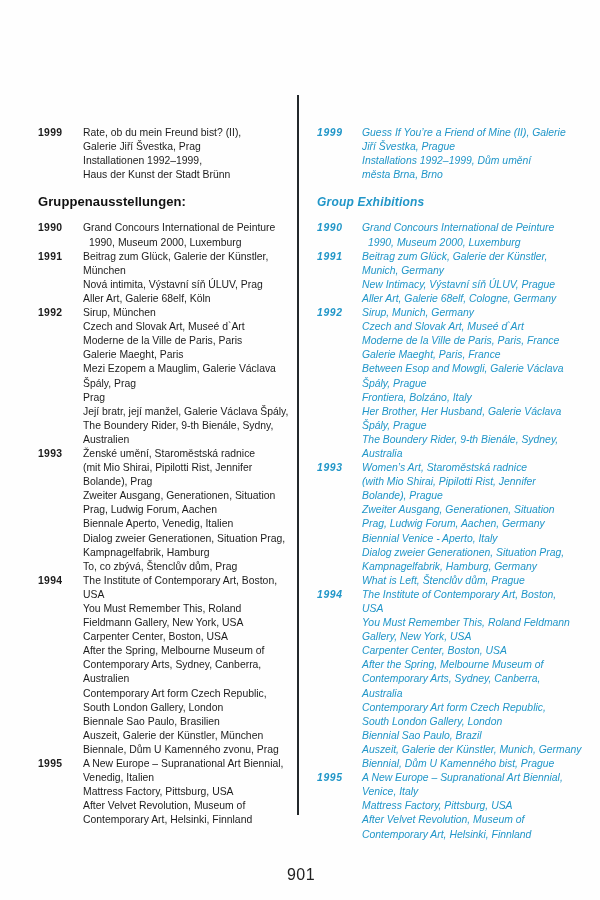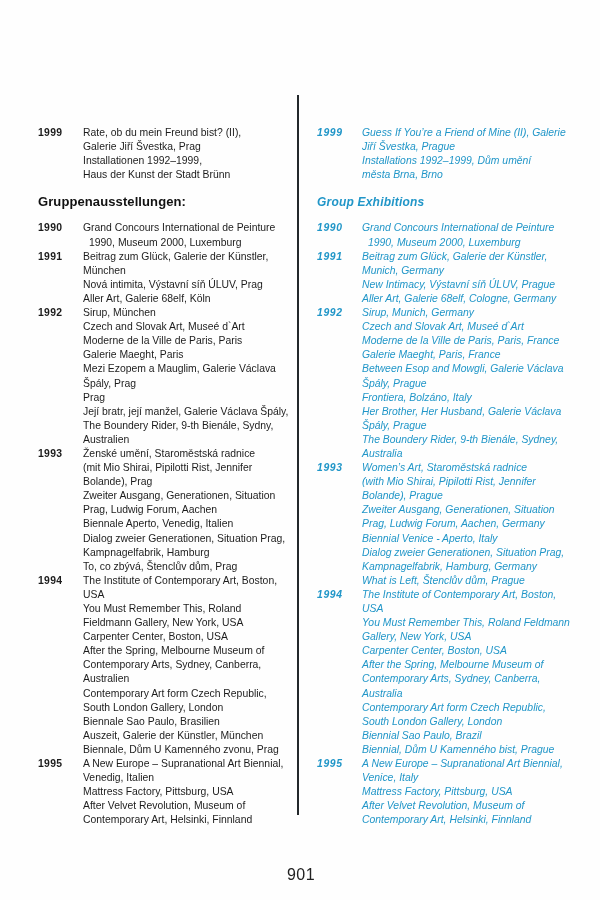--- a/index.html
+++ b/index.html
@@ -281,20 +281,21 @@
               <div class="line">USA</div>
               <div class="line">You Must Remember This, Roland Feldmann</div>
               <div class="line">Gallery, New York, USA</div>
               <div class="line">Carpenter Center, Boston, USA</div>
               <div class="line">After the Spring, Melbourne Museum of</div>
               <div class="line">Contemporary Arts, Sydney, Canberra,</div>
               <div class="line">Australia</div>
               <div class="line">Contemporary Art form Czech Republic,</div>
               <div class="line">South London Gallery, London</div>
               <div class="line">Biennial Sao Paulo, Brazil</div>
+              <div class="line">Auszeit, Galerie der Künstler, Munich, Germany</div>
               <div class="line">Biennial, Dům U Kamenného bist, Prague</div>
             </div>
           </div>
           <div class="entry">
             <div class="year">1995</div>
             <div class="lines">
               <div class="line">A New Europe – Supranational Art Biennial,</div>
               <div class="line">Venice, Italy</div>
               <div class="line">Mattress Factory, Pittsburg, USA</div>
               <div class="line">After Velvet Revolution, Museum of</div>

